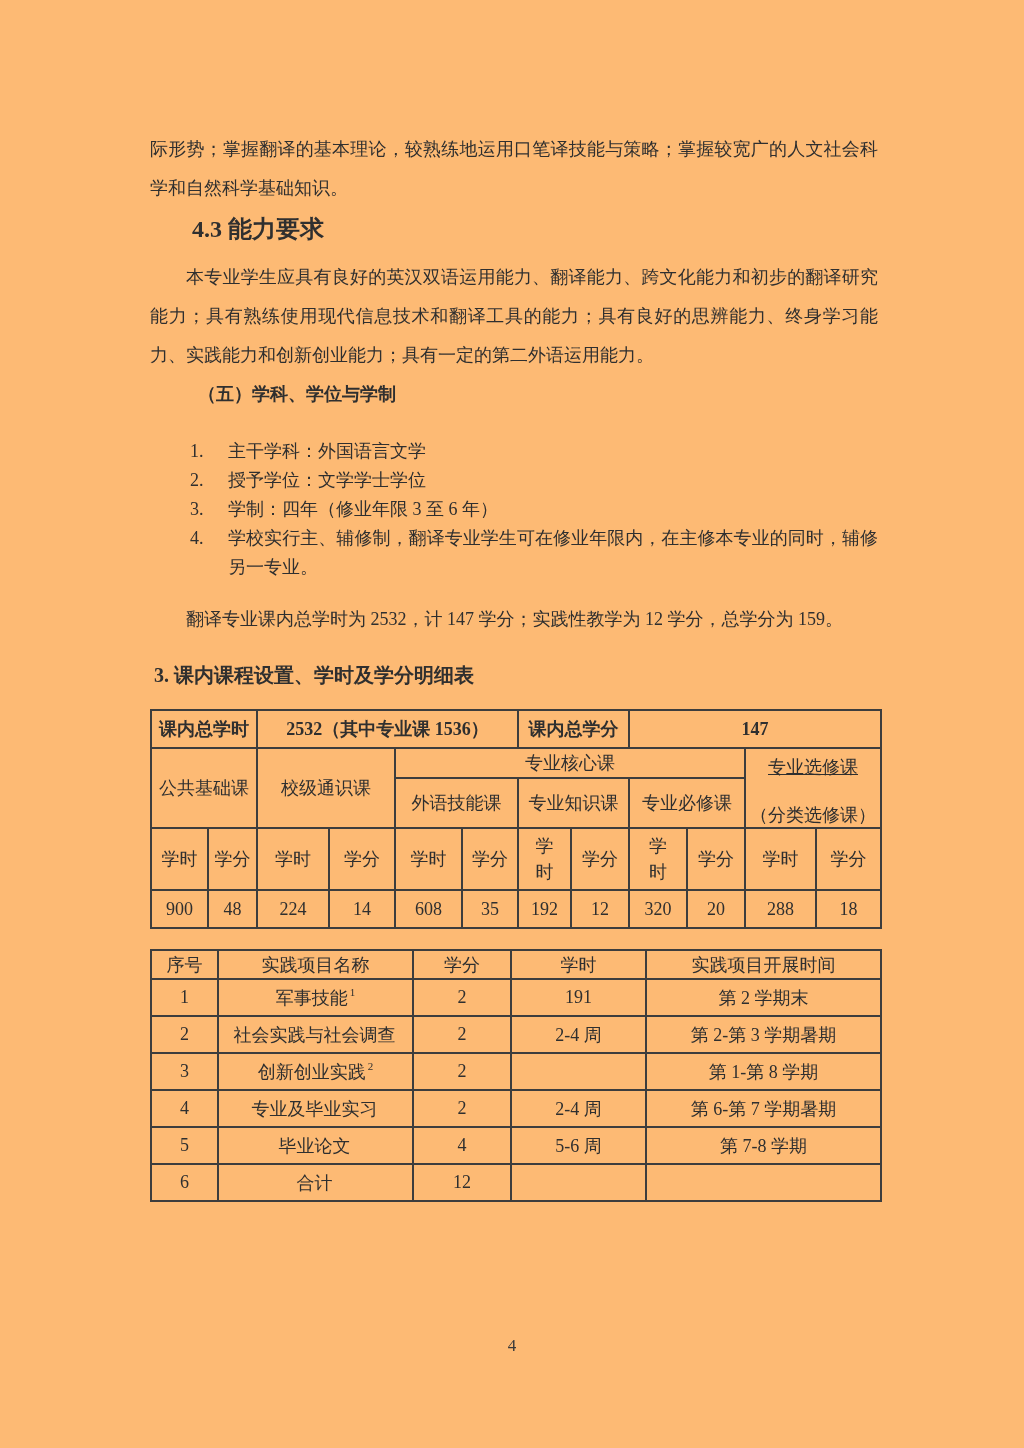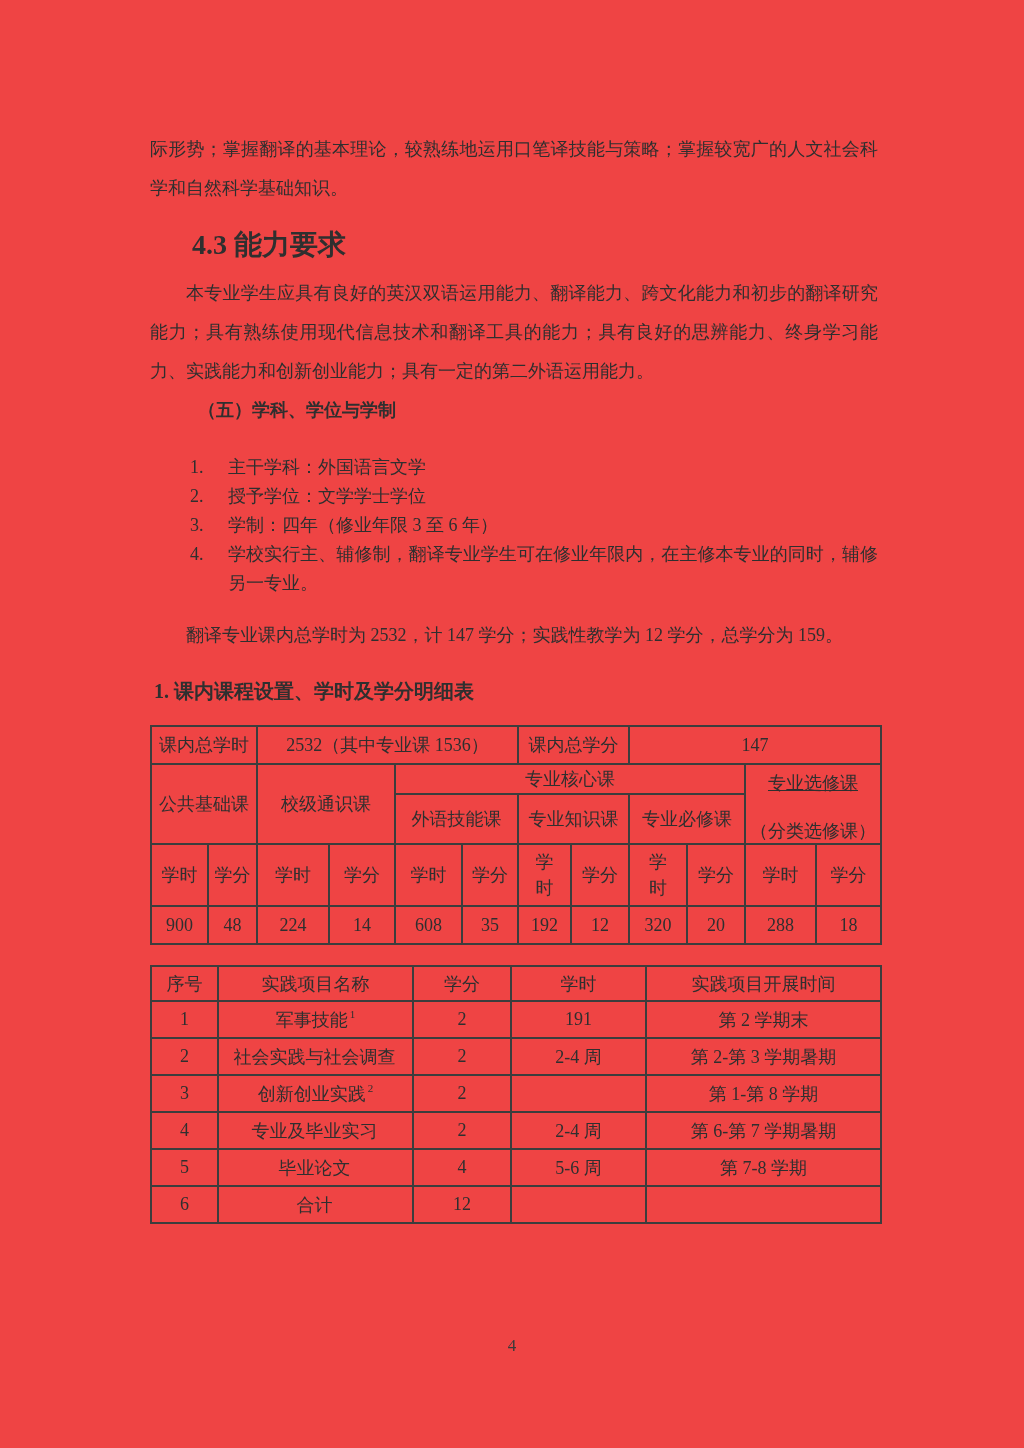--- a/index.html
+++ b/index.html
@@ -2,43 +2,43 @@
 <html><head>
 <meta charset="utf-8">
 <style>
   * { margin: 0; padding: 0; box-sizing: border-box; }
   html, body { background: #e8e8e8; }
   .page {
     position: relative;
     width: 1024px;
     height: 1448px;
     margin: 0 auto;
-    background: #ef4444;
+    background: #fdba74;
     font-family: "Liberation Serif", "DejaVu Serif", serif;
     color: #2f2f2f;
     overflow: hidden;
   }
   .content {
     position: absolute;
     left: 150px;
     top: 0;
     width: 728px;
     padding-top: 130px;
   }
   .body-text {
     font-size: 18px;
     line-height: 39px;
     text-align: justify;
   }
   .indent { text-indent: 2em; }
   .h-sub {
-    font-size: 28px;
+    font-size: 24px;
     font-weight: bold;
     line-height: 26px;
-    margin-top: 24px;
+    margin-top: 8px;
     margin-left: 42px;
   }
   .h-major {
     font-size: 18px;
     font-weight: bold;
     line-height: 30px;
     margin-left: 48px;
   }
   .h-major.five { margin-top: 4px; }
   .h-major.six { margin-top: 18px; }
@@ -73,37 +73,37 @@
   }
   td, th {
     border: 2px solid #3d3d3d;
     text-align: center;
     vertical-align: middle;
     font-weight: normal;
     overflow: hidden;
     padding: 0 2px;
   }
   .t1 { margin-top: 20px; }
-  .t1 .r1 td { height: 38px; }
+  .t1 .r1 td { height: 38px; font-weight: bold; }
   .t1 .r2 td { height: 27px; }
   .t1 .r3 td { height: 46px; }
   .t1 .runits td { height: 62px; }
   .t1 .rvals td { height: 38px; }
   .elective-cell { vertical-align: top; }
   .elective-line1 { padding-top: 6px; line-height: 24px; text-decoration: underline; }
   .elective-line2 { margin-top: 24px; line-height: 24px; }
   .vwrap {
     display: inline-block;
     width: 1.15em;
     word-break: break-all;
     line-height: 26px;
     vertical-align: middle;
   }
   .t2 { margin-top: 20px; }
-  .t2 .thead td { height: 35px; margin-left: 32px; }
+  .t2 .thead td { height: 29px; margin-left: 32px; }
   .t2 .trow td { height: 37px; }
   sup.fnote {
     font-size: 11px;
     position: relative;
     top: -1px;
     margin-left: 2px;
   }
   .page-number {
     position: absolute;
     left: 0;
@@ -143,21 +143,21 @@
       </li>
       <li>
         <span class="li-num">4.</span>
         <span>学校实行主、辅修制，翻译专业学生可在修业年限内，在主修本专业的同时，辅修另一专业。</span>
       </li>
     </ol>
 
 
     <p class="body-text indent p-credits">翻译专业课内总学时为 2532，计 147 学分；实践性教学为 12 学分，总学分为 159。</p>
 
-    <h3 class="table-title t1t">1. 课内课程设置、学时及学分明细表</h3>
+    <h3 class="table-title t1t">3. 课内课程设置、学时及学分明细表</h3>
 
     <table class="t1">
       <colgroup>
         <col style="width:57px">
           <col style="width:49px">
         <col style="width:72px">
           <col style="width:66px">
         <col style="width:67px">
           <col style="width:56px">
         <col style="width:53px">

